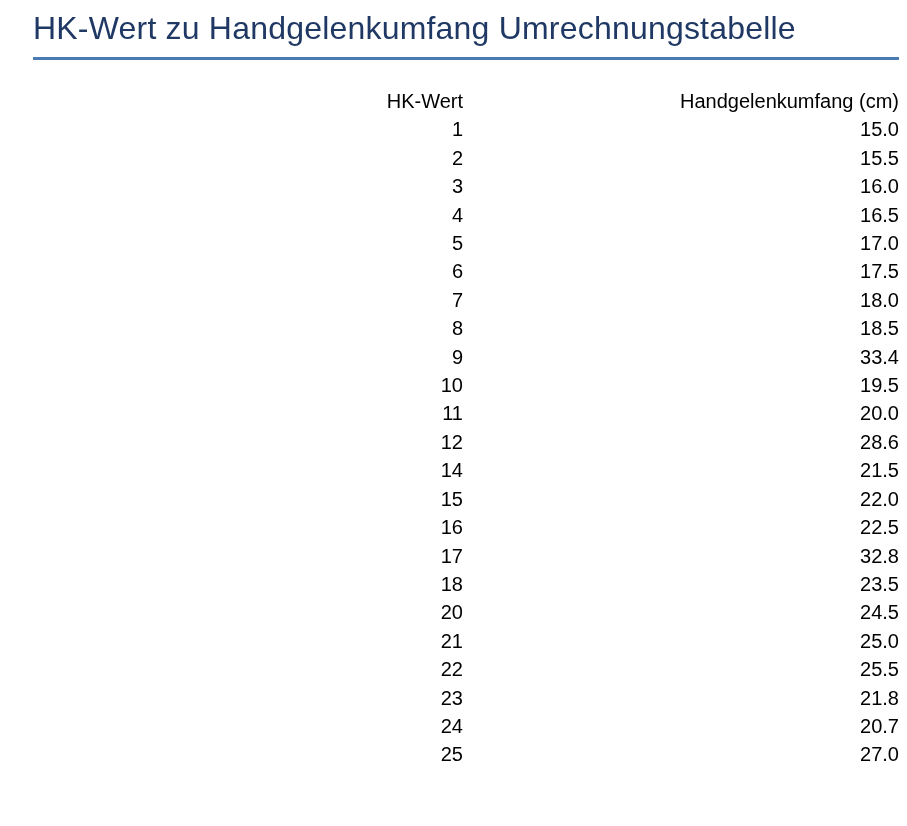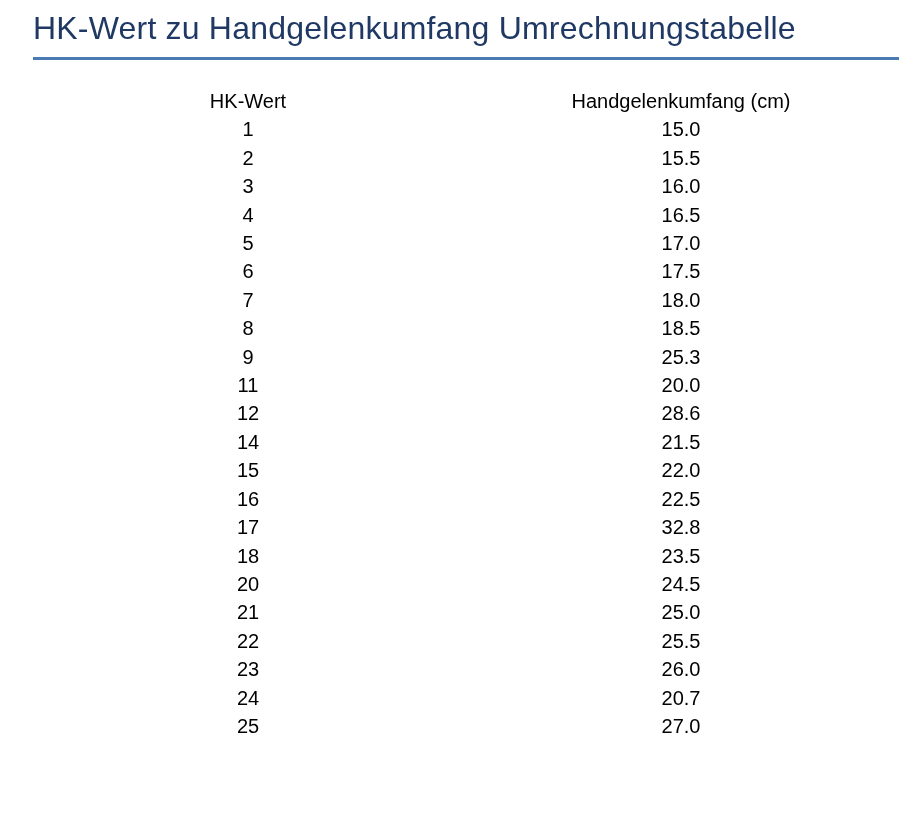--- a/index.html
+++ b/index.html
@@ -49,21 +49,21 @@
     width: 866px;
   }
   table.conversion-table th,
   table.conversion-table td {
     padding: 0;
     margin: 0;
     font-size: 20px;
     line-height: 28.4px;
     height: 28.4px;
     font-weight: 400;
-    text-align: center;
+    text-align: right;
     vertical-align: baseline;
     white-space: nowrap;
     color: var(--text-color);
   }
   col.col-hk { width: 430px; }
   col.col-umfang { width: 436px; }
 </style>
 </head>
 <body>
 
@@ -109,21 +109,25 @@
         <tr>
           <td>7</td>
           <td>18.0</td>
         </tr>
         <tr>
           <td>8</td>
           <td>18.5</td>
         </tr>
         <tr>
           <td>9</td>
-          <td>25.3</td>
+          <td>33.4</td>
+        </tr>
+        <tr>
+          <td>10</td>
+          <td>19.5</td>
         </tr>
         <tr>
           <td>11</td>
           <td>20.0</td>
         </tr>
         <tr>
           <td>12</td>
           <td>28.6</td>
         </tr>
         <tr>
@@ -153,21 +157,21 @@
         <tr>
           <td>21</td>
           <td>25.0</td>
         </tr>
         <tr>
           <td>22</td>
           <td>25.5</td>
         </tr>
         <tr>
           <td>23</td>
-          <td>26.0</td>
+          <td>21.8</td>
         </tr>
         <tr>
           <td>24</td>
           <td>20.7</td>
         </tr>
         <tr>
           <td>25</td>
           <td>27.0</td>
         </tr>
       </tbody>

